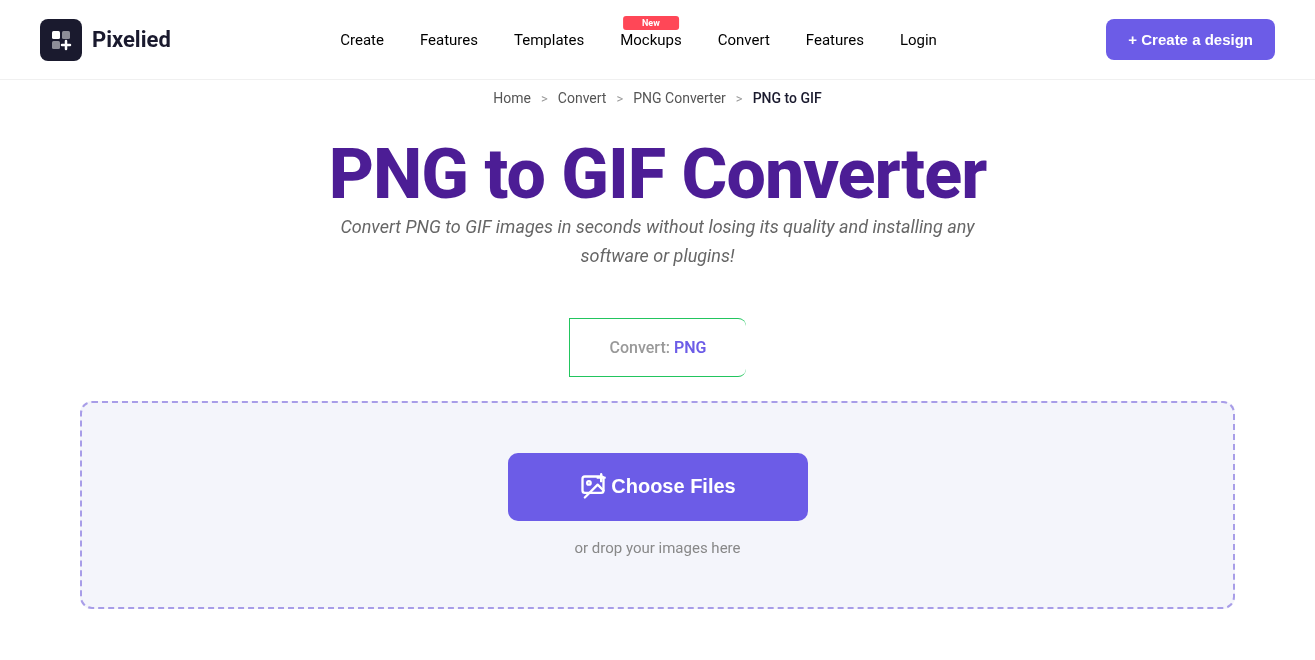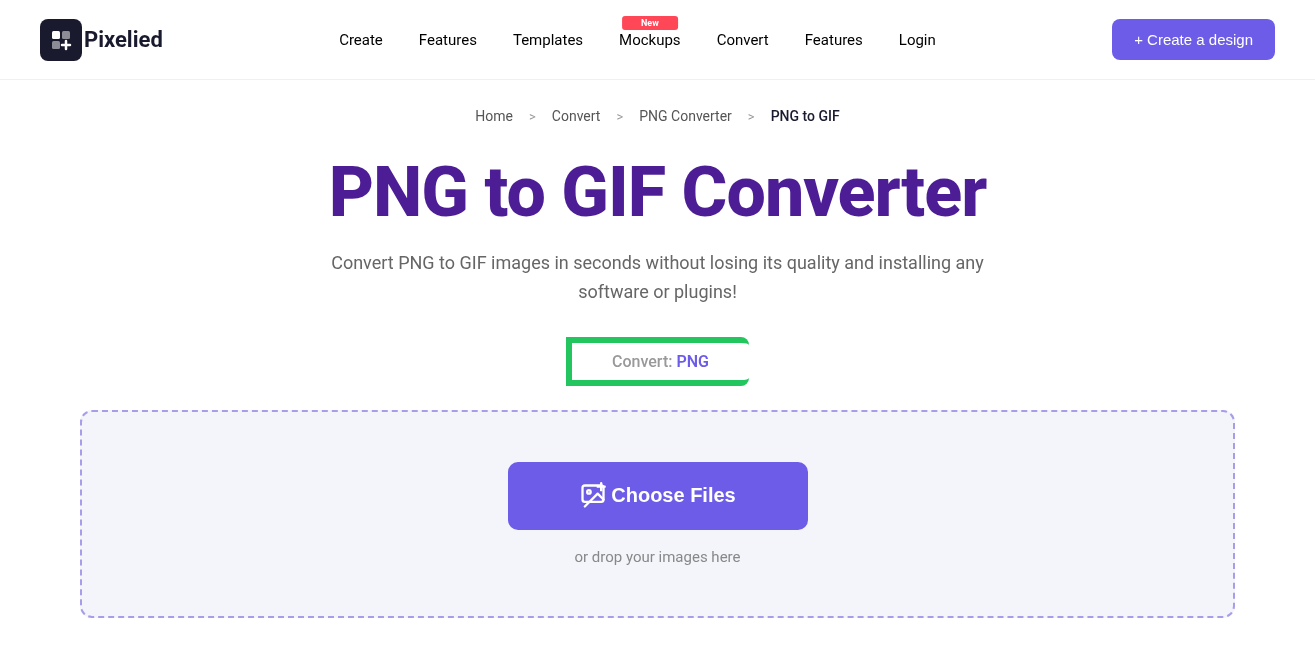--- a/index.html
+++ b/index.html
@@ -23,21 +23,21 @@
       align-items: center;
       justify-content: space-between;
       padding: 0 40px;
       height: 80px;
       border-bottom: 1px solid #f0f0f0;
     }
 
     .logo-area {
       display: flex;
       align-items: center;
-      gap: 2px;
+      gap: 10px;
     }
 
     .logo-icon {
       width: 42px;
       height: 42px;
       background: #1a1a2e;
       border-radius: 8px;
       display: flex;
       align-items: center;
       justify-content: center;
@@ -85,34 +85,34 @@
       border-radius: 3px;
     }
 
     .create-btn {
       background: #6c5ce7;
       color: white;
       border: none;
       border-radius: 8px;
       padding: 12px 22px;
       font-size: 15px;
-      font-weight: 400;
+      font-weight: 700;
       cursor: pointer;
       display: flex;
       align-items: center;
       gap: 8px;
     }
 
     
     .breadcrumb {
       display: flex;
       align-items: center;
       justify-content: center;
-      gap: 16px;
-      margin-top: 28px;
+      gap: 10px;
+      margin-top: 10px;
       font-size: 14px;
       color: #555;
     }
 
     .breadcrumb-sep {
       color: #999;
       font-size: 13px;
     }
 
     .breadcrumb-item {
@@ -136,43 +136,44 @@
       font-weight: 800;
       color: #4c1d95;
       line-height: 1.1;
       margin-top: 10px;
       letter-spacing: -1px;
     }
 
     .page-subtitle {
       font-size: 18px;
       color: #666;
-      margin-top: 18px;
       line-height: 1.6;
       max-width: 680px;
       margin-left: auto;
       margin-right: auto;
+      font-style: italic;
     }
 
     
     .converter-tabs {
       display: flex;
       justify-content: center;
       gap: 0;
       margin-top: 30px;
     }
 
     .converter-tab {
-      padding: 9px 40px;
+      padding: 19px 40px;
       font-size: 16px;
       font-weight: 500;
-      border: 6px solid #22c55e;
+      border: 1px solid #22c55e;
       cursor: pointer;
       background: #fff;
       color: #333;
+      margin-top: 17px;
     }
 
     .converter-tab:first-child {
       border-radius: 8px 0 0 8px;
       border-right: none;
     }
 
     .converter-tab:last-child {
       border-radius: 0 8px 8px 0;
     }

